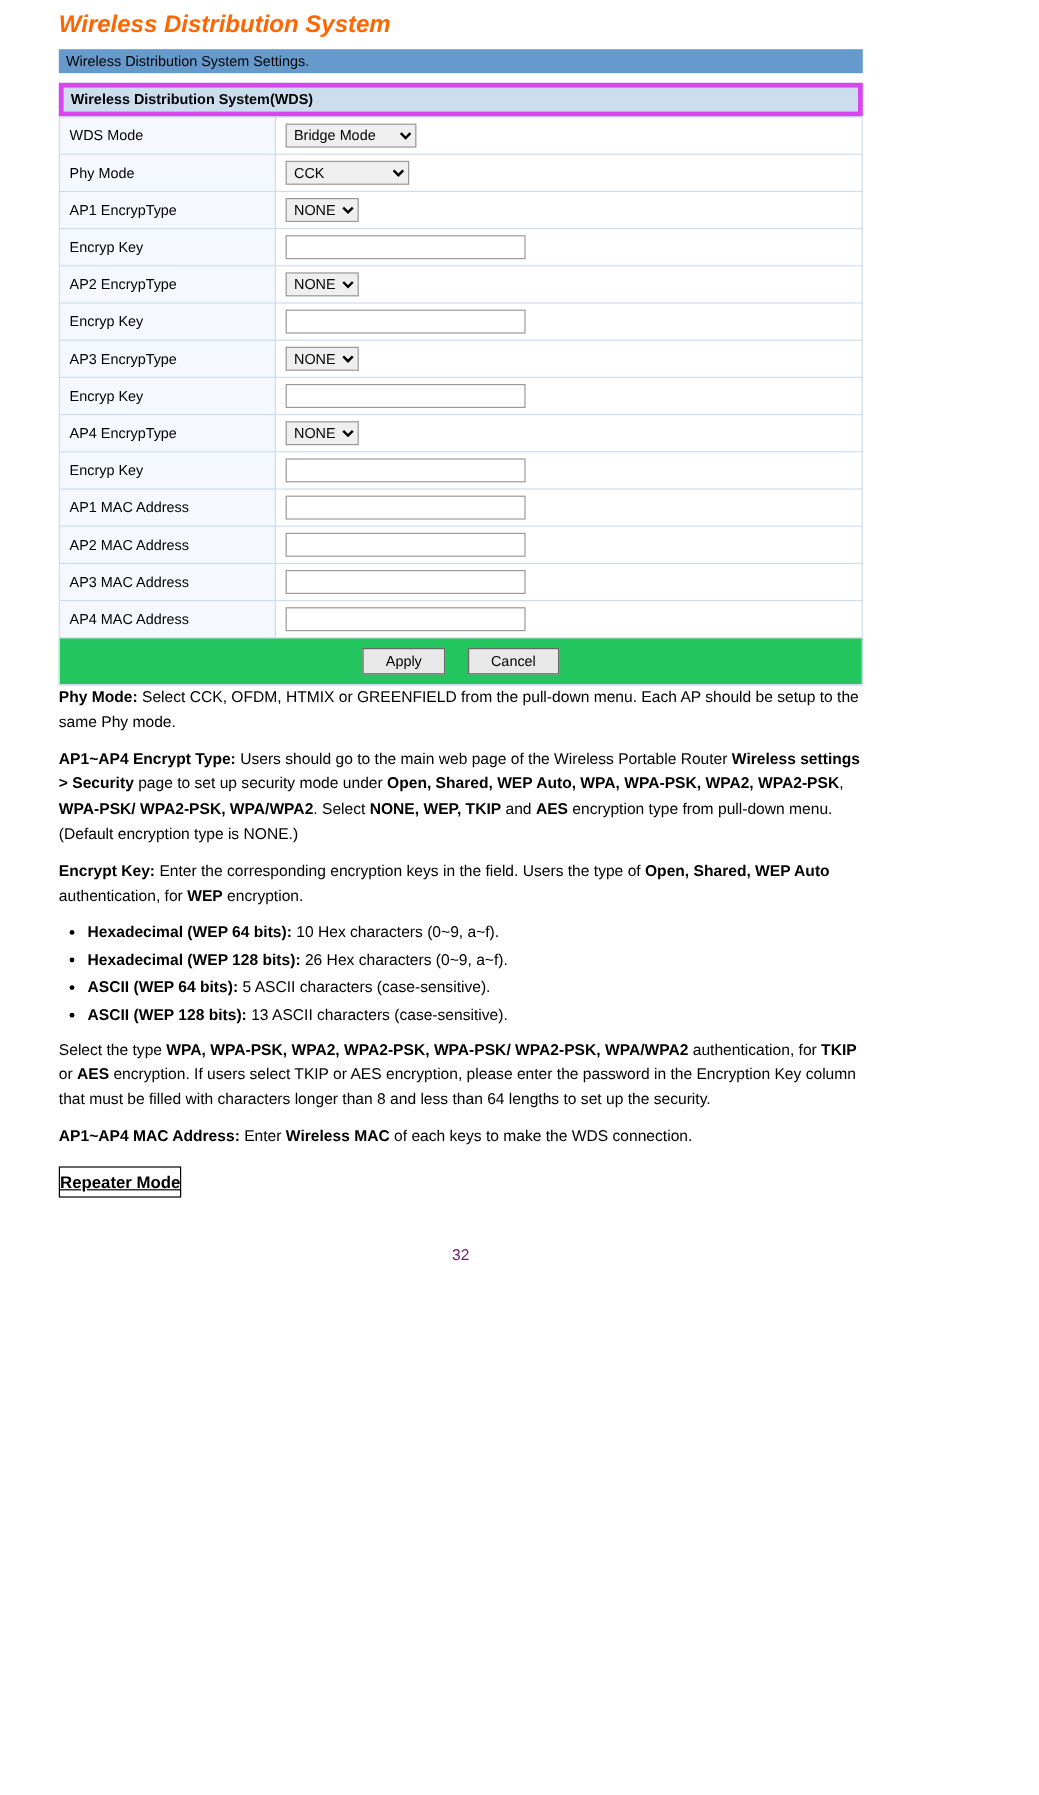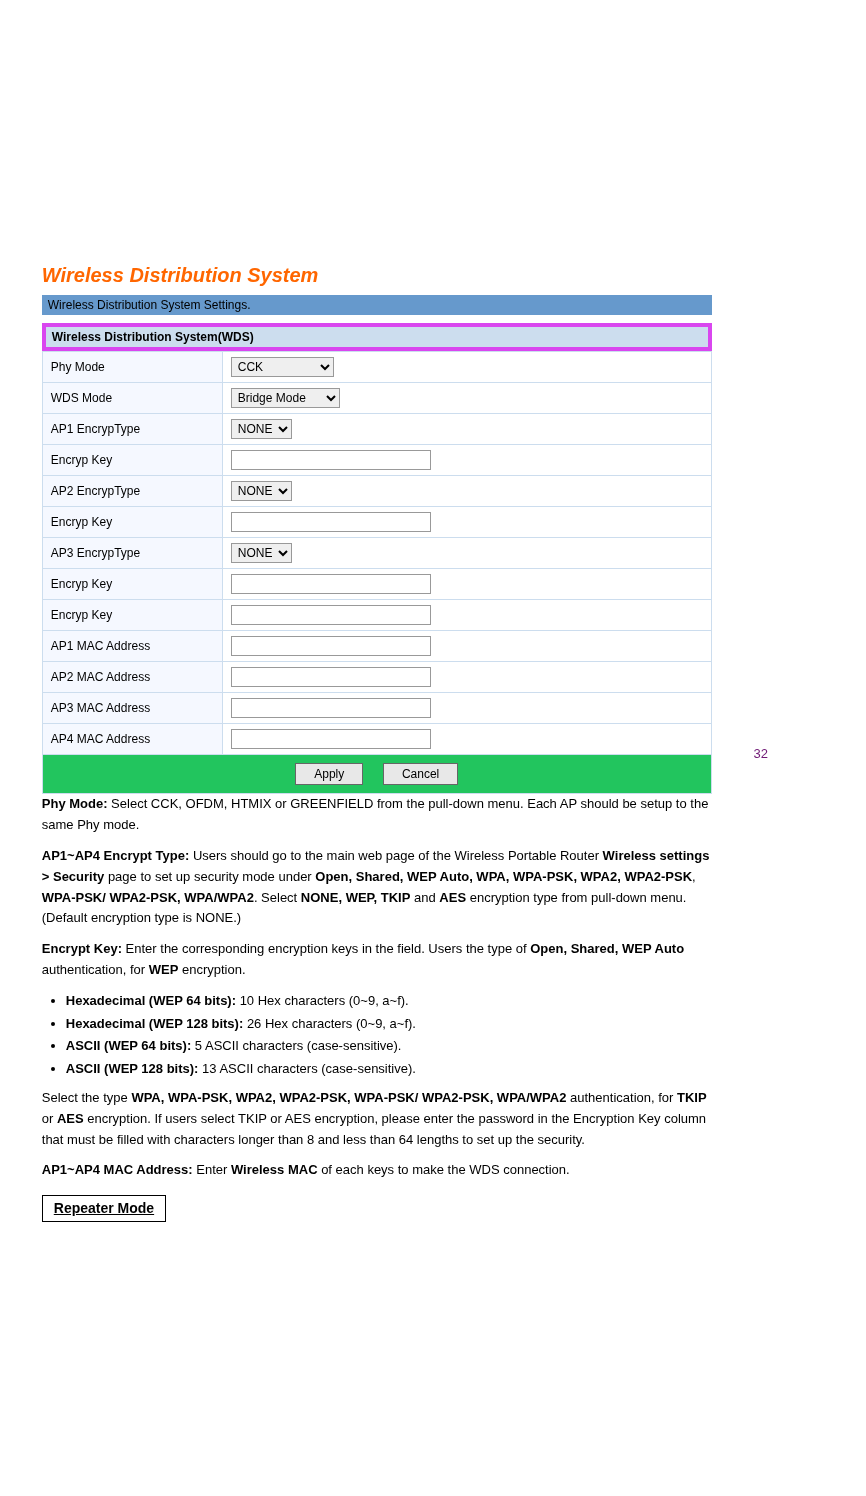--- a/index.html
+++ b/index.html
@@ -8,21 +8,21 @@
       font-size: 13px;
       background: #fff;
       color: #000;
       width: 866px;
     }
     .page-wrapper {
       width: 768px;
       min-height: 1496px;
       background: #fff;
       display: flex;
-      flex-direction: row;
+      flex-direction: column;
       align-items: center;
     }
     .content-area {
       width: 690px;
       margin: 10px auto;
       padding: 0 10px;
     }
     .page-title {
       font-size: 20px;
       font-weight: bold;
@@ -109,21 +109,21 @@
     .bold { font-weight: bold; }
     .repeater-mode-section {
       margin-top: 14px;
     }
     .repeater-mode-title {
       font-weight: bold;
       font-size: 14px;
       text-decoration: underline;
       display: inline-block;
       border: 1px solid #000;
-      padding: 1px 11px;
+      padding: 1px 0;
       margin-bottom: 10px;
     }
     .page-footer {
       text-align: left;
       margin-top: 20px;
       font-size: 13px;
       color: #701a75;
       padding-bottom: 10px;
     }
   </style>
@@ -135,28 +135,28 @@
 
     <div class="page-title">Wireless Distribution System</div>
 
     <div class="section-header">Wireless Distribution System Settings.</div>
 
     <div class="wds-section-title">Wireless Distribution System(WDS)</div>
 
     <table class="form-table">
       <tbody id="form-rows">
           <tr>
+            <td>WDS Mode</td>
+            <td><select class="field-select"><option value="Bridge Mode">Bridge Mode</option><option value="Repeater Mode">Repeater Mode</option></select></td>
+          </tr>
+          <tr>
             <td>Phy Mode</td>
             <td><select class="field-select"><option value="CCK">CCK</option><option value="OFDM">OFDM</option><option value="HTMIX">HTMIX</option><option value="GREENFIELD">GREENFIELD</option></select></td>
           </tr>
           <tr>
-            <td>WDS Mode</td>
-            <td><select class="field-select"><option value="Bridge Mode">Bridge Mode</option><option value="Repeater Mode">Repeater Mode</option></select></td>
-          </tr>
-          <tr>
             <td>AP1 EncrypType</td>
             <td><select class="field-select"><option value="NONE">NONE</option><option value="WEP">WEP</option><option value="TKIP">TKIP</option><option value="AES">AES</option></select></td>
           </tr>
           <tr>
             <td>Encryp Key</td>
             <td><input type="text" class="field-input" style=""></td>
           </tr>
           <tr>
             <td>AP2 EncrypType</td>
             <td><select class="field-select"><option value="NONE">NONE</option><option value="WEP">WEP</option><option value="TKIP">TKIP</option><option value="AES">AES</option></select></td>
@@ -165,20 +165,24 @@
             <td>Encryp Key</td>
             <td><input type="text" class="field-input" style=""></td>
           </tr>
           <tr>
             <td>AP3 EncrypType</td>
             <td><select class="field-select"><option value="NONE">NONE</option><option value="WEP">WEP</option><option value="TKIP">TKIP</option><option value="AES">AES</option></select></td>
           </tr>
           <tr>
             <td>Encryp Key</td>
             <td><input type="text" class="field-input" style=""></td>
+          </tr>
+          <tr>
+            <td>AP4 EncrypType</td>
+            <td><select class="field-select"><option value="NONE">NONE</option><option value="WEP">WEP</option><option value="TKIP">TKIP</option><option value="AES">AES</option></select></td>
           </tr>
           <tr>
             <td>Encryp Key</td>
             <td><input type="text" class="field-input" style=""></td>
           </tr>
           <tr>
             <td>AP1 MAC Address</td>
             <td><input type="text" class="field-input" style=""></td>
           </tr>
           <tr>

